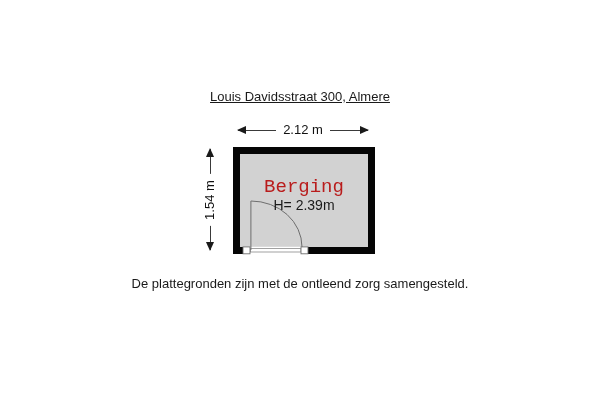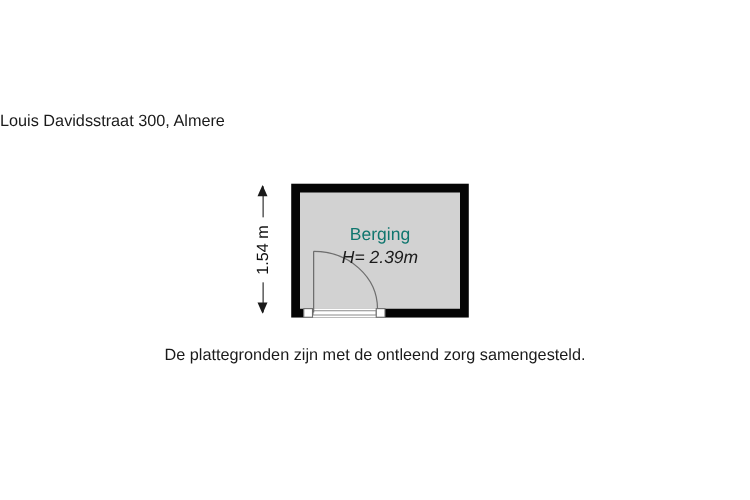--- a/index.html
+++ b/index.html
@@ -9,24 +9,25 @@
     height: 400px;
     background: #ffffff;
     overflow: hidden;
     font-family: "Liberation Sans", "DejaVu Sans", sans-serif;
     color: #111111;
   }
   
   .page-title {
     position: absolute;
     left: 0; right: 0; top: 90px;
-    text-align: left;
+    text-align: center;
     font-size: 13px;
     line-height: 14px;
     color: #1a1a1a;
+    text-decoration: underline;
   }
   
   .hdim {
     position: absolute;
     left: 237px; top: 123px;
     width: 132px; height: 14px;
   }
   .hdim .dim-line {
     position: absolute;
     left: 1px; right: 1px; top: 6.5px;
@@ -75,28 +76,28 @@
   .plan {
     position: absolute;
     left: 233px; top: 147px;
     width: 142px; height: 107px;
     box-sizing: border-box;
     border: 7px solid #050505;
     background: #d2d2d2;
   }
   .room-name {
     position: absolute; left: 0; right: 0; top: 26px;
-    text-align: center; font-size: 14px; line-height: 15px;
-    color: #0f766e;
+    text-align: center; font-size: 19px; line-height: 15px;
+    color: #b91c1c;
+    font-family: Liberation Mono, monospace;
   }
   .ceiling-height {
     position: absolute; left: 0; right: 0; top: 43px;
     text-align: center; font-size: 14px; line-height: 16px;
     color: #1a1a1a;
-    font-style: italic;
   }
   .door-svg {
     position: absolute; left: -7px; top: -7px;
     width: 142px; height: 107px;
     overflow: visible;
   }
   
   .footer {
     position: absolute; left: 0; right: 0; top: 276px;
     text-align: center;
@@ -104,20 +105,26 @@
     color: #1a1a1a;
   }
 </style>
 </head>
 <body>
 
 <div class="canvas">
 
   <div class="page-title">Louis Davidsstraat 300, Almere</div>
 
+  <div class="hdim">
+    <div class="dim-line"></div>
+    <div class="arrow-left"></div>
+    <div class="arrow-right"></div>
+    <div class="dim-label"><span>2.12 m</span></div>
+  </div>
 
   <div class="vdim">
     <div class="dim-line"></div>
     <div class="arrow-up"></div>
     <div class="arrow-down"></div>
     <div class="dim-label">1.54 m</div>
   </div>
 
   <div class="plan">
     <svg class="door-svg" viewBox="0 0 142 107" xmlns="http://www.w3.org/2000/svg">

